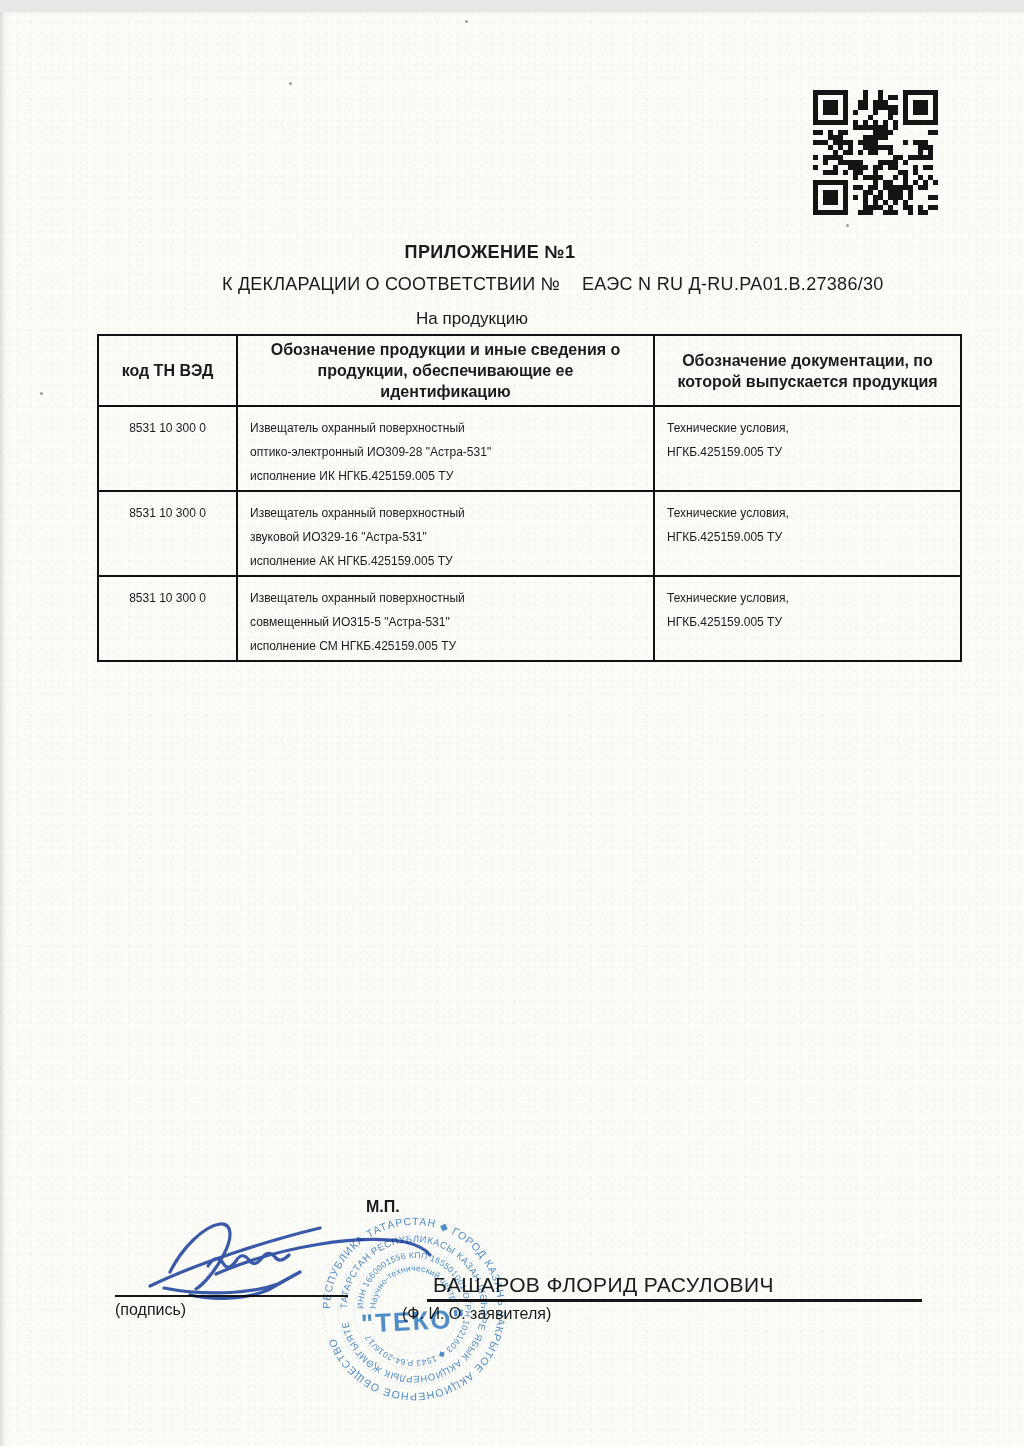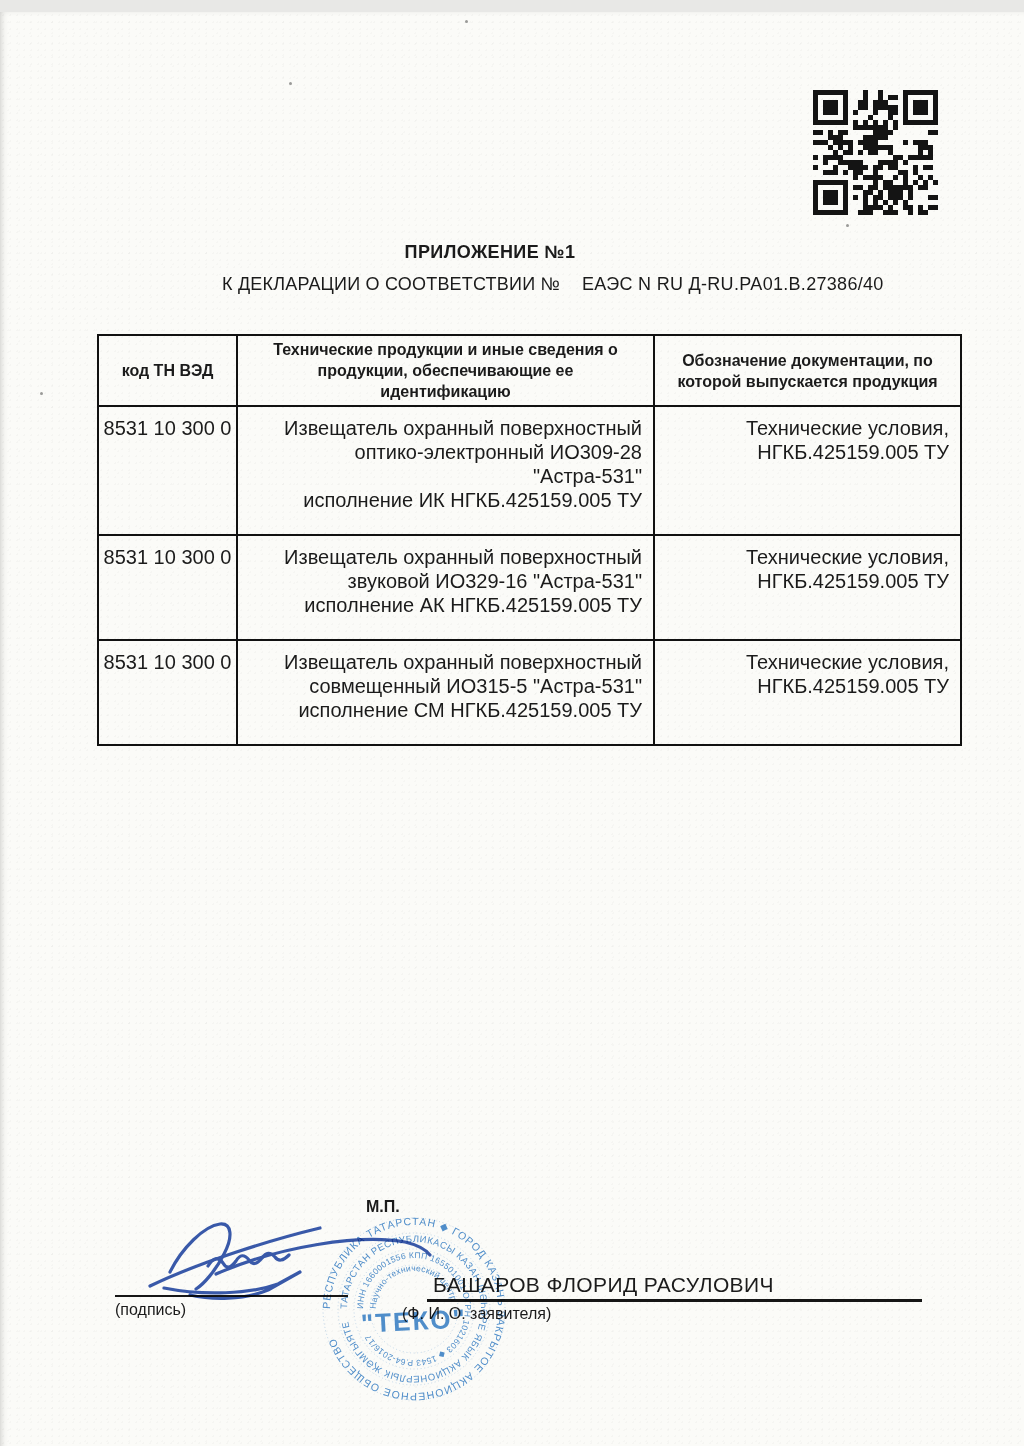--- a/index.html
+++ b/index.html
@@ -14,24 +14,24 @@
   }
   .qr{position:absolute;left:813px;top:78px;width:125px;height:125px;}
   .title1{position:absolute;left:0;top:230px;width:980px;text-align:center;
     font-size:18px;font-weight:bold;letter-spacing:.4px;}
   .title2{position:absolute;left:222px;top:262px;white-space:nowrap;font-size:18px;}
   .title2 .lbl{font-weight:normal;letter-spacing:.2px;}
   .title2 .num{font-weight:normal;margin-left:22px;letter-spacing:.3px;}
   .subtitle{position:absolute;left:0;top:297px;width:944px;text-align:center;font-size:17px;}
   table.ptable{position:absolute;left:97px;top:322px;width:863px;
     border-collapse:collapse;table-layout:fixed;}
-  .ptable th,.ptable td{border:2px solid #111;white-space:pre-line;overflow:hidden;text-align:right;}
+  .ptable th,.ptable td{border:2px solid #111;white-space:pre-line;overflow:hidden;}
   .ptable th{font-size:16px;font-weight:bold;text-align:center;vertical-align:middle;
     line-height:21px;padding:3px 8px;height:58px;}
-  .ptable td{font-size:20px;vertical-align:top;line-height:24px;padding:9px 11px 22px 12px;}
+  .ptable td{font-size:12px;vertical-align:top;line-height:24px;padding:9px 11px 2px 12px;}
   .ptable td.code{text-align:center;padding-left:4px;padding-right:4px;}
   .ptable tr.r1 td{height:51px;}
   .ptable tr.r2 td,.ptable tr.r3 td{height:47px;}
   .sig-svg{position:absolute;left:120px;top:1198px;mix-blend-mode:multiply;}
   .stamp-svg{position:absolute;left:318px;top:1201px;mix-blend-mode:multiply;opacity:.9;}
   .mp{position:absolute;left:366px;top:1186px;font-size:16px;font-weight:bold;}
   .applicant{position:absolute;left:433px;top:1261px;font-size:21px;letter-spacing:.4px;white-space:nowrap;}
   .line{position:absolute;background:#161616;}
   .line-left{left:115px;top:1283px;width:233px;height:2px;}
   .line-right{left:427px;top:1287px;width:495px;height:3px;}
@@ -351,33 +351,34 @@
         <rect x="75" y="120" width="5" height="5" fill="#141414"></rect>
         <rect x="80" y="120" width="5" height="5" fill="#141414"></rect>
         <rect x="95" y="120" width="5" height="5" fill="#141414"></rect>
         <rect x="105" y="120" width="5" height="5" fill="#141414"></rect>
         <rect x="110" y="120" width="5" height="5" fill="#141414"></rect>
       </svg>
   </div>
 
   <div class="title1">ПРИЛОЖЕНИЕ №1</div>
   <div class="title2">
-    <span class="lbl">К ДЕКЛАРАЦИИ О СООТВЕТСТВИИ №</span><span class="num">ЕАЭС N RU Д-RU.РА01.В.27386/40</span>
+    <span class="lbl">К ДЕКЛАРАЦИИ О СООТВЕТСТВИИ №</span><span class="num">ЕАЭС N RU Д-RU.РА01.В.27386/30</span>
   </div>
+  <div class="subtitle">На продукцию</div>
 
   <table class="ptable">
     <colgroup>
         <col style="width:139px">
         <col style="width:417px">
         <col style="width:307px">
       </colgroup>
     <thead>
       <tr>
         <th>код ТН ВЭД</th>
-        <th>Технические продукции и иные сведения о
+        <th>Обозначение продукции и иные сведения о
 продукции, обеспечивающие ее
 идентификацию</th>
         <th>Обозначение документации, по
 которой выпускается продукция</th>
       </tr>
     </thead>
     <tbody>
       <tr class="r1">
         <td class="code">8531 10 300 0</td>
         <td>Извещатель охранный поверхностный

